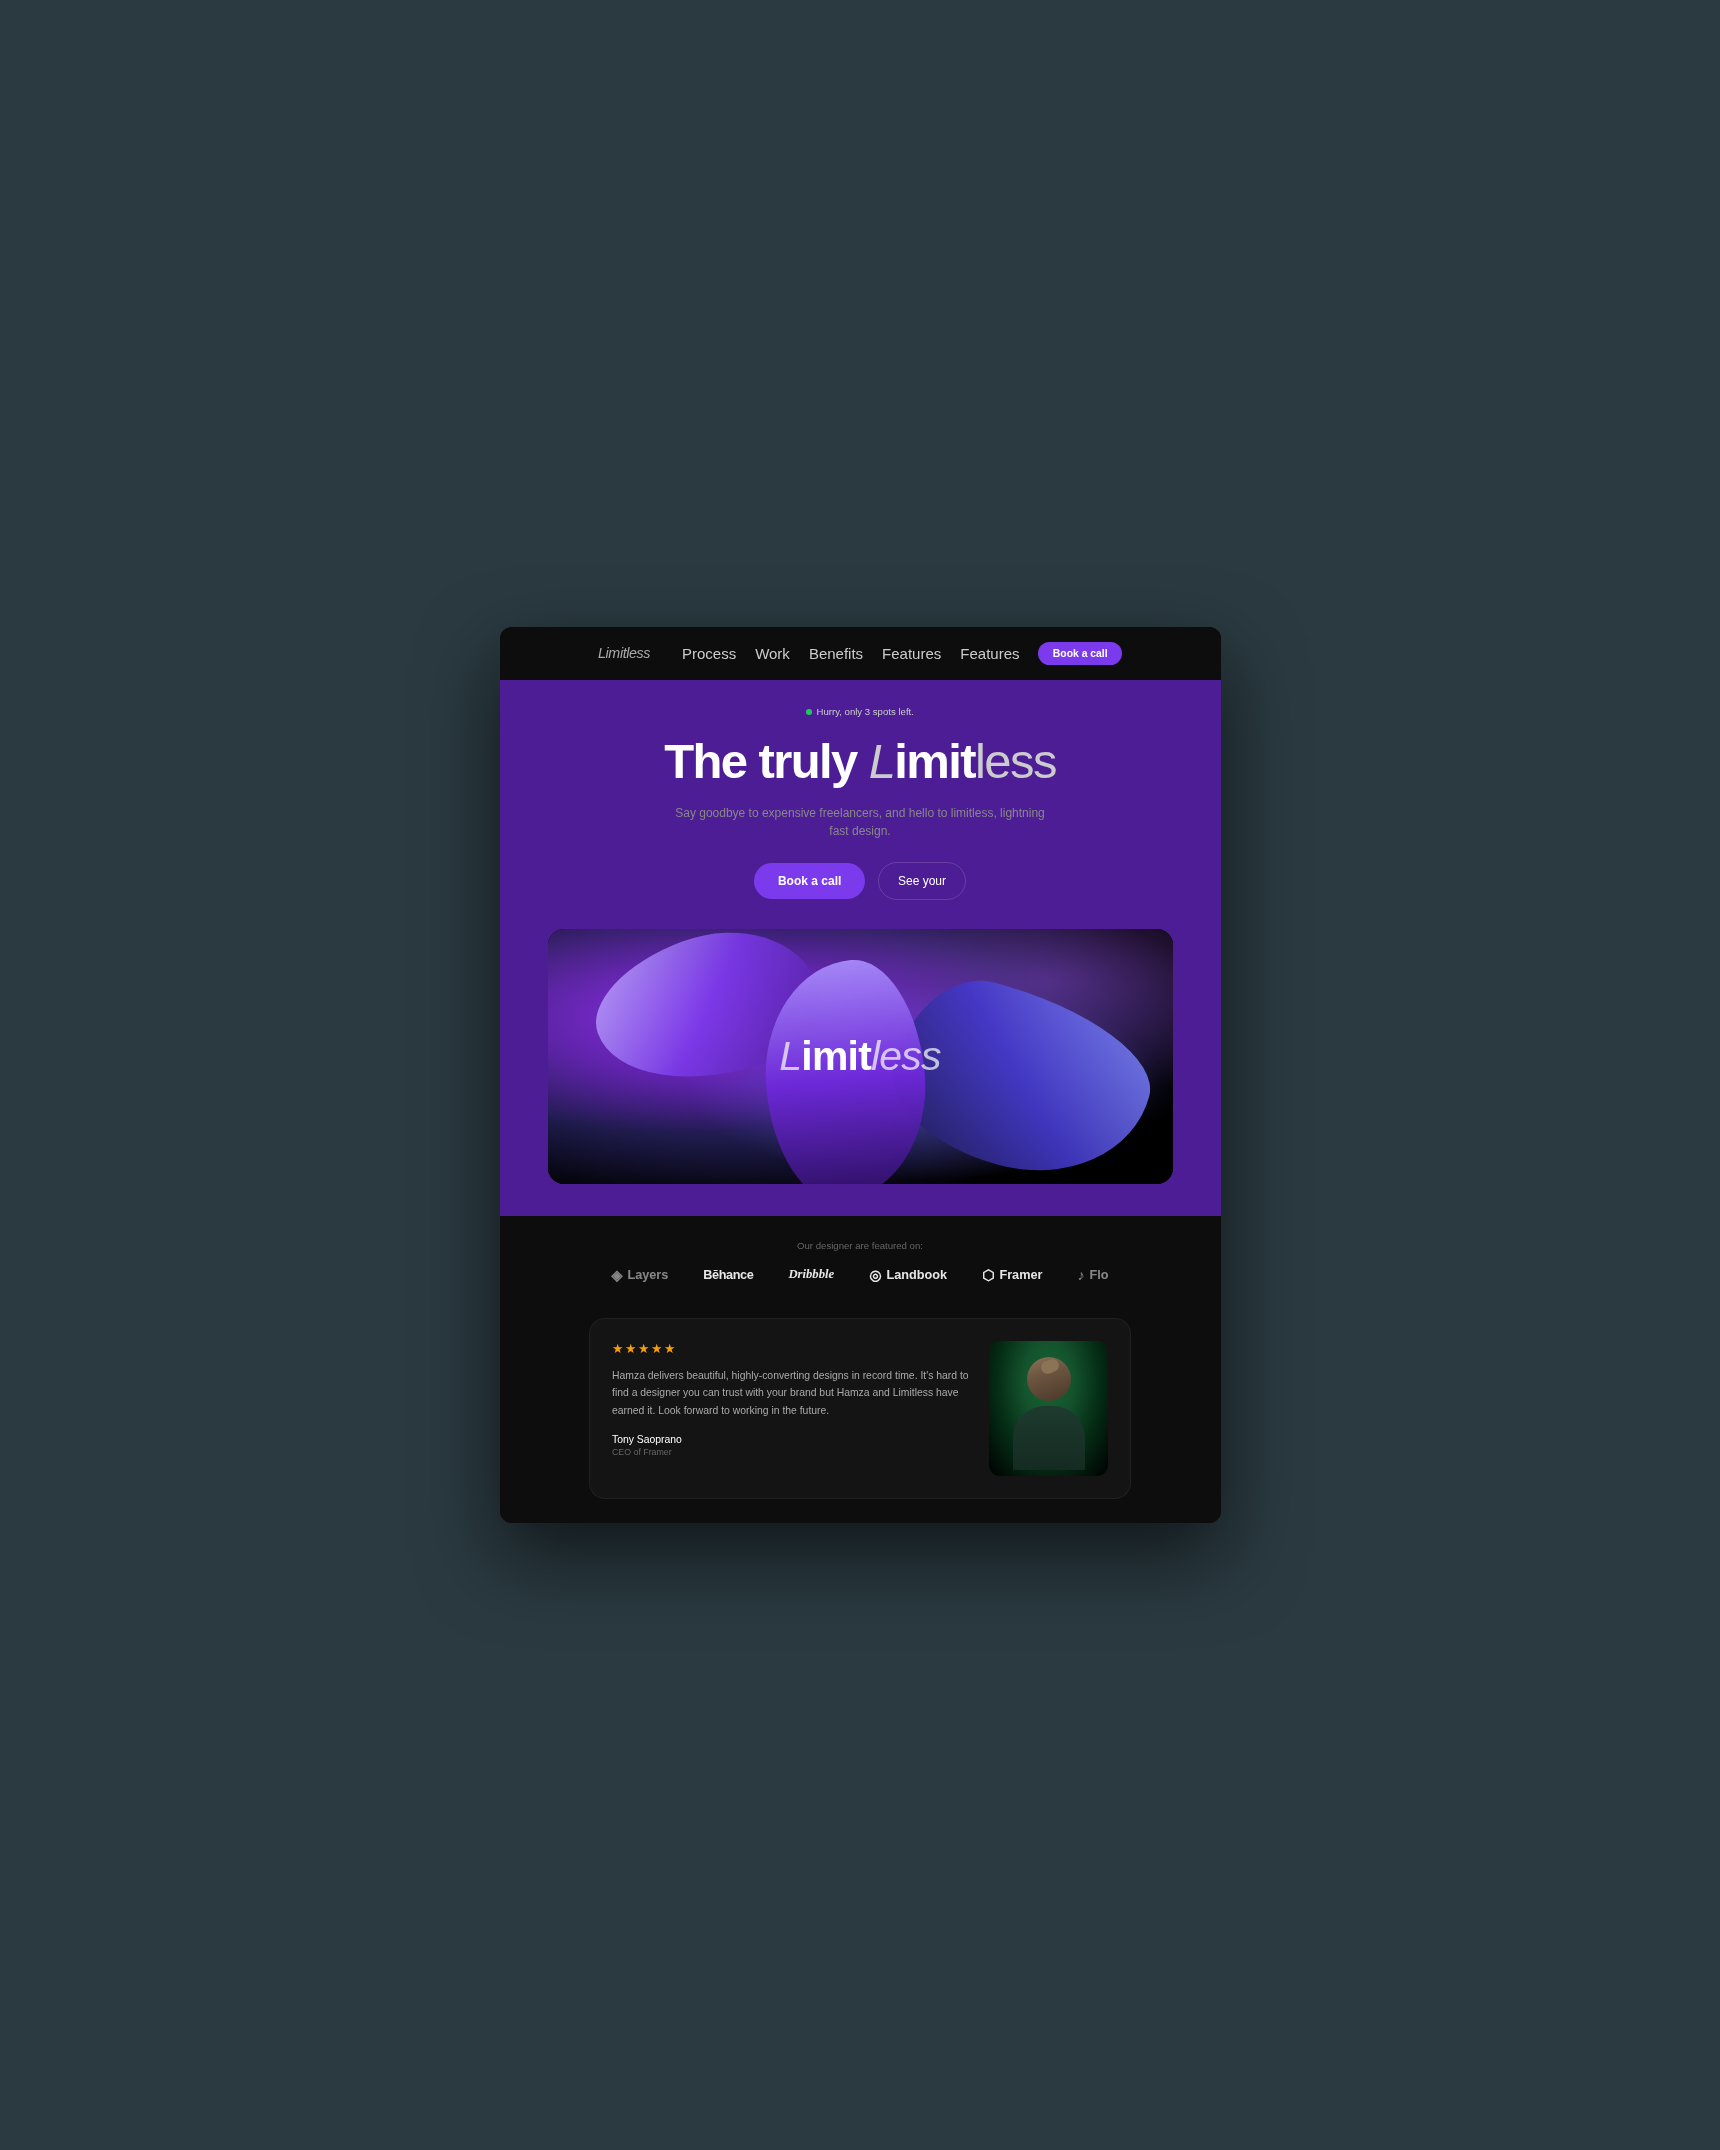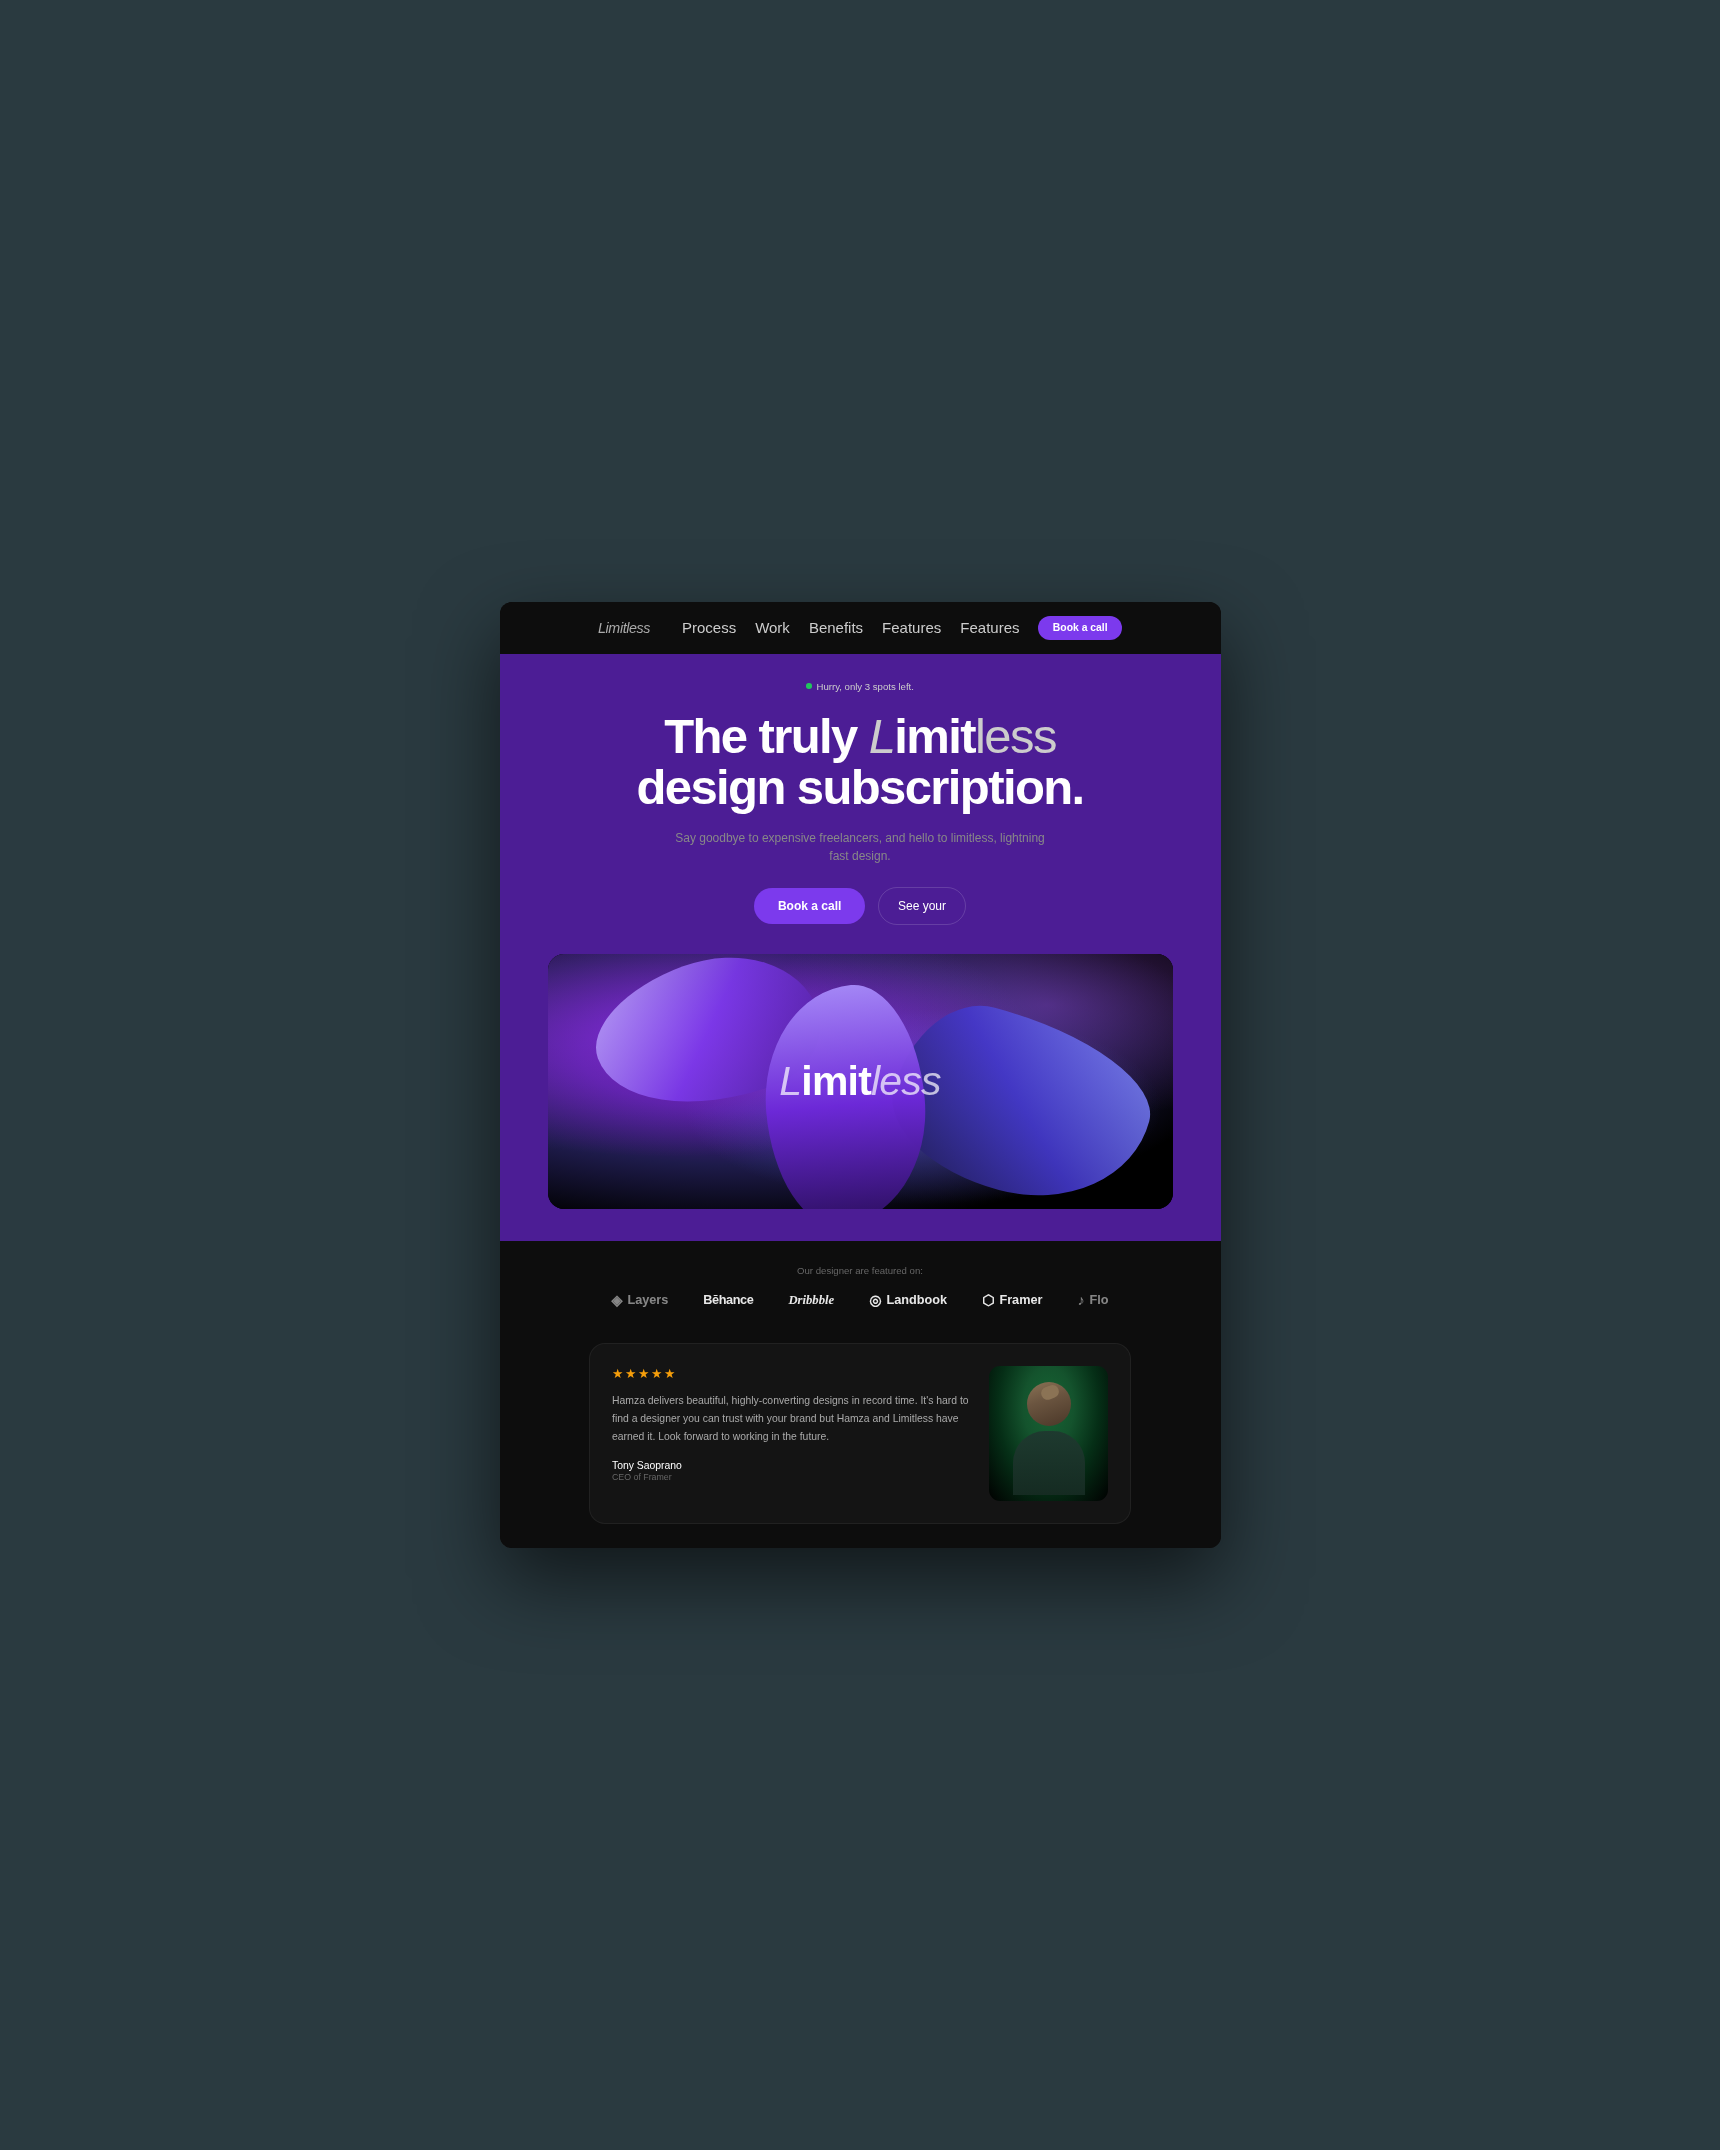--- a/index.html
+++ b/index.html
@@ -410,21 +410,20 @@
       <div class="urgency-badge">
         <span class="urgency-dot"></span>
         <span>Hurry, only 3 spots left.</span>
       </div>
 
       <h1 class="hero-title">
         <span>
           <span>The truly </span><span class="italic-brand" style="font-style:italic;font-weight:300;color:#ccc;">L</span><span>imit</span><span style="font-weight:300;color:#ccc;">less</span>
         </span>
         <br>
-        <span>design subscription.</span>
       </h1>
 
       <p class="hero-subtitle">Say goodbye to expensive freelancers, and hello to limitless, lightning fast design.</p>
 
       <div class="hero-actions">
         <button class="btn-primary">Book a call</button>
         <button class="btn-secondary">See your</button>
       </div>
 
       

